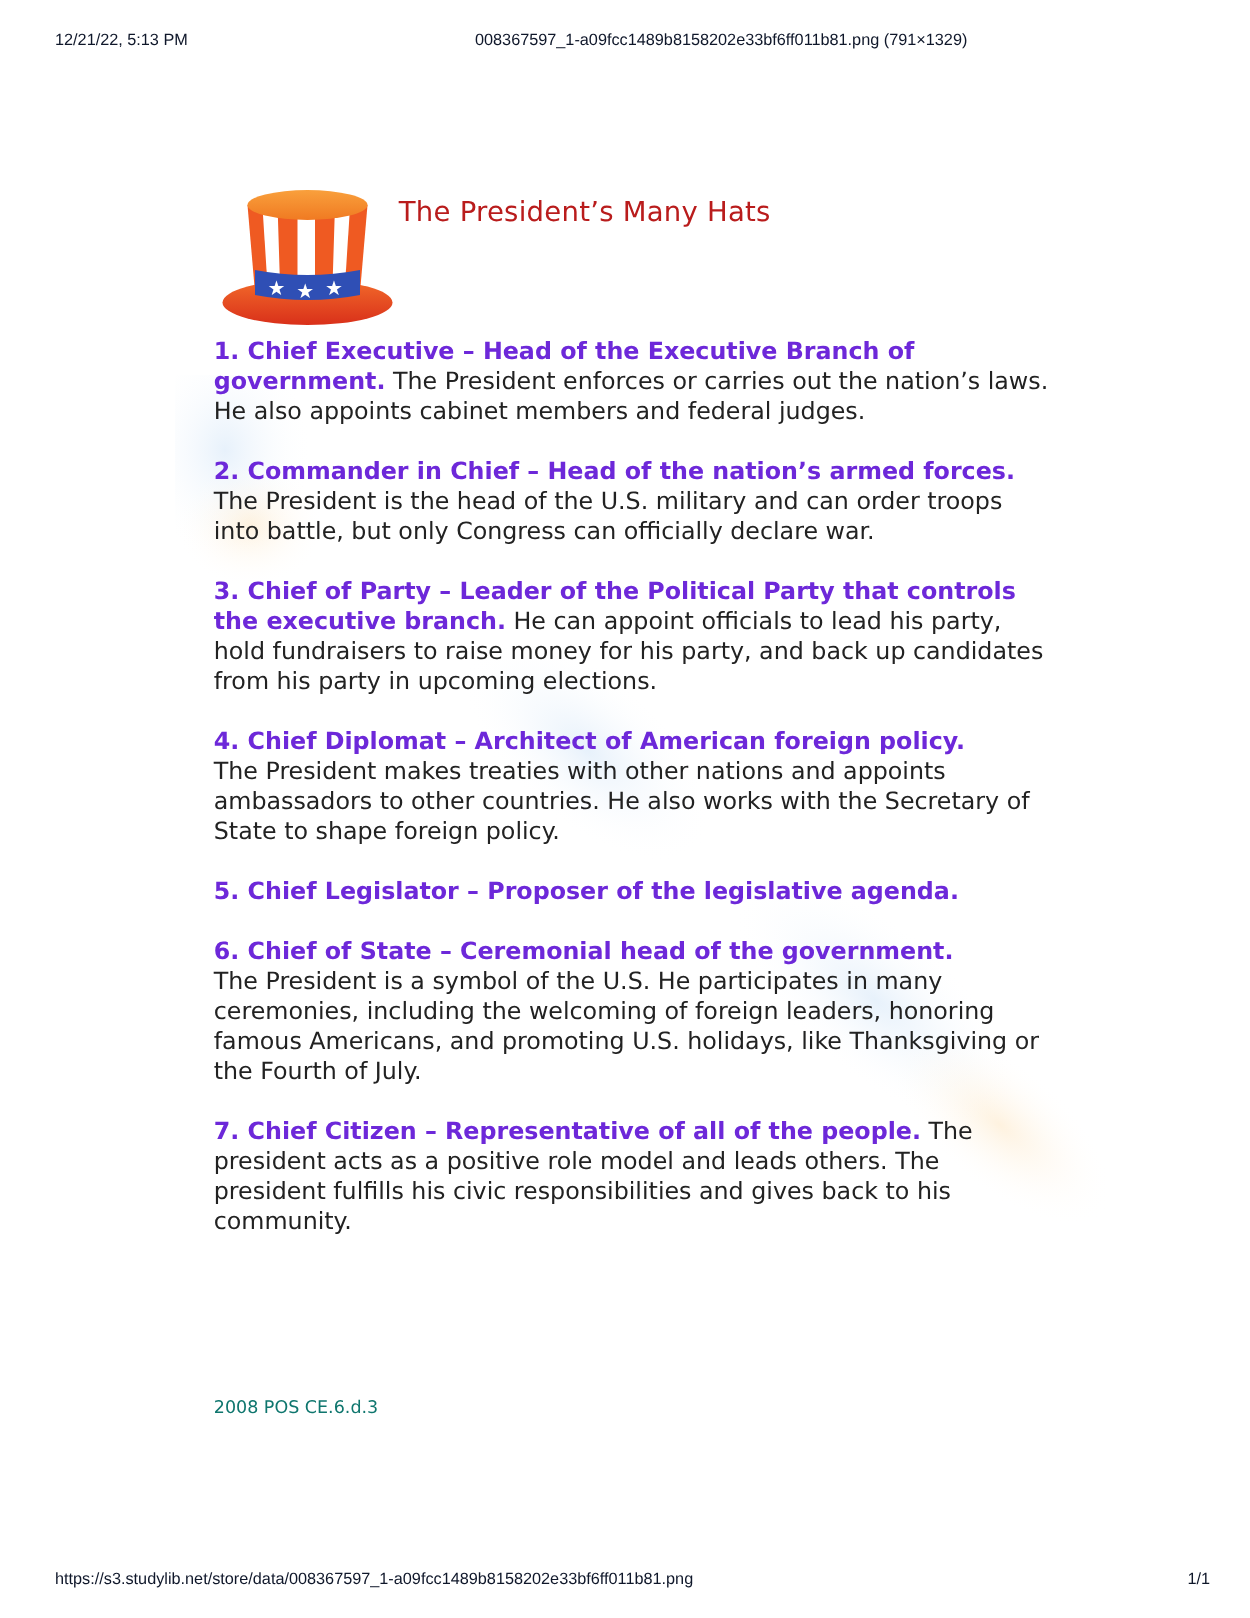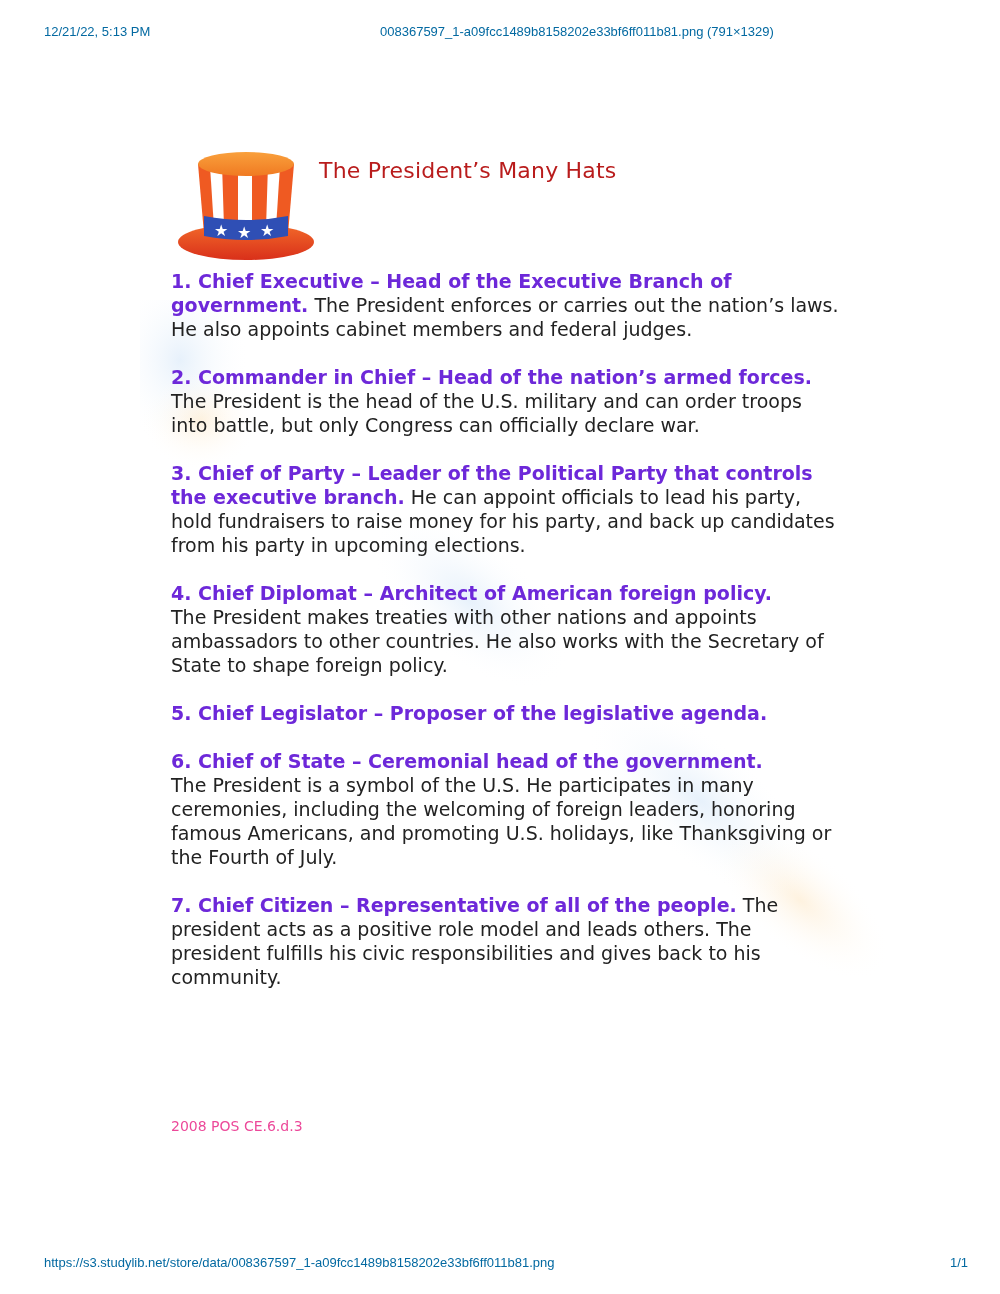--- a/index.html
+++ b/index.html
@@ -2,21 +2,21 @@
 <html><head>
 <meta charset="utf-8">
 <style>
   html, body { margin: 0; padding: 0; }
   body {
     width: 1000px; height: 1294px; position: relative; background: #ffffff;
     font-family: "DejaVu Sans", sans-serif; color: #1a1a1a; overflow: hidden;
   }
   .print-header, .print-footer {
     position: absolute; left: 0; width: 1000px;
-    font-family: "Liberation Sans", sans-serif; font-size: 13px; color: #0369a1;
+    font-family: "Liberation Sans", sans-serif; font-size: 13px; color: #0f172a;
   }
   .print-header { top: 24px; height: 18px; }
   .print-footer { top: 1255px; height: 18px; padding-left: 12px; }
   .ph-left { position: absolute; left: 44px; }
   .ph-center { position: absolute; left: 380px; }
   .pf-right { position: absolute; right: 44px; }
 
   .watermark {
     position: absolute; left: 140px; top: 300px; width: 760px; height: 800px;
     pointer-events: none;
@@ -29,21 +29,21 @@
   .title {
     position: absolute; left: 148px; top: 18px;
     font-size: 22px; font-weight: normal; color: #b91c1c; letter-spacing: 0.2px;
   }
   .roles { position: absolute; left: 0; top: 129px; width: 670px; }
   .role {
     font-size: 19px; line-height: 24px; margin: 0 0 24px 0; color: #222;
   }
   .role .heading { font-weight: bold; color: #6d28d9; }
   .citation {
-    position: absolute; left: 0; top: 978px; font-size: 14px; color: #ec4899;
+    position: absolute; left: 0; top: 978px; font-size: 14px; color: #0f766e;
   }
 </style>
 </head>
 <body>
 
 <div class="print-header">
   <span class="ph-left">12/21/22, 5:13 PM</span>
   <span class="ph-center">008367597_1-a09fcc1489b8158202e33bf6ff011b81.png (791×1329)</span>
 </div>
 

